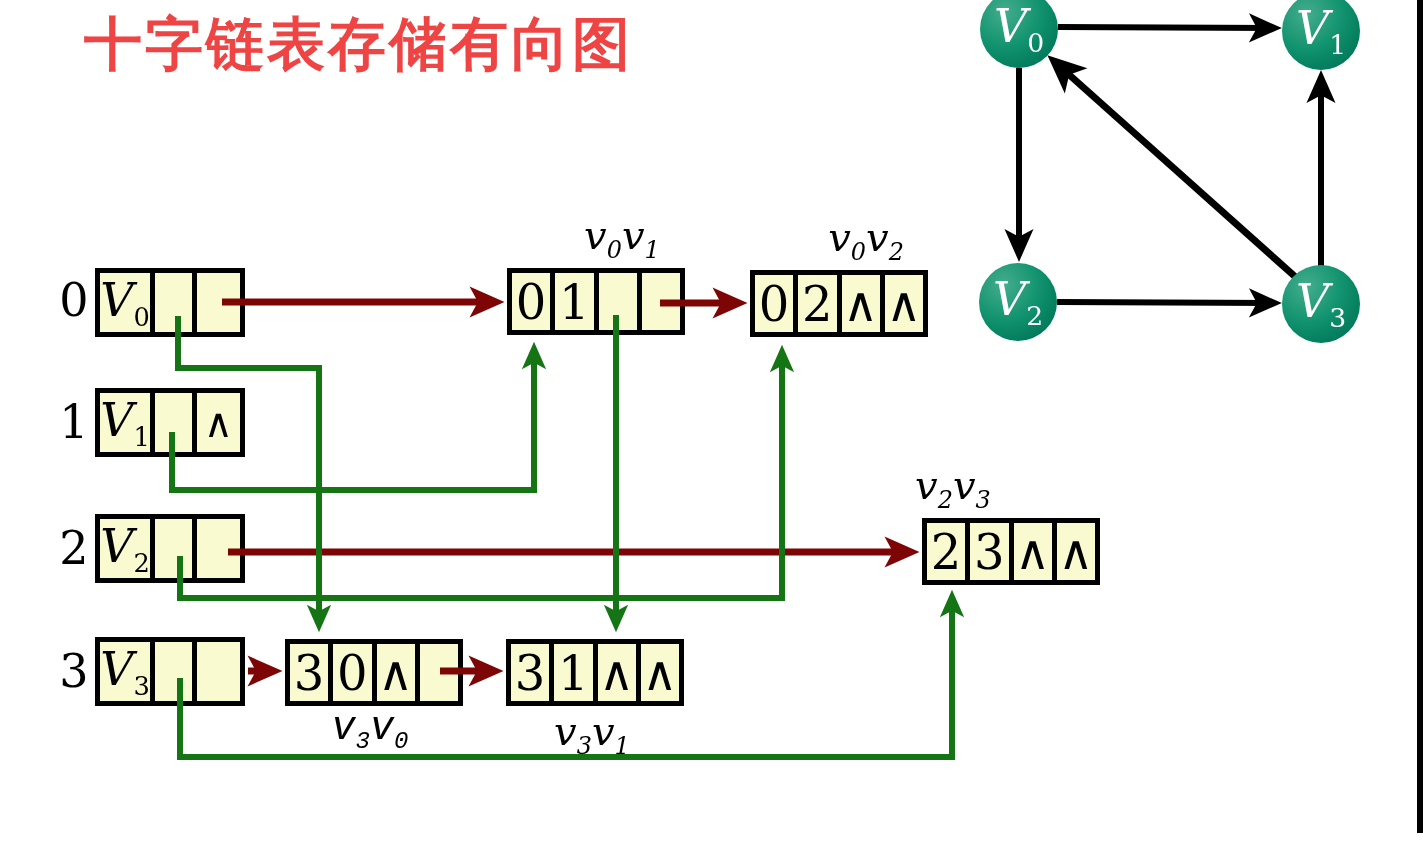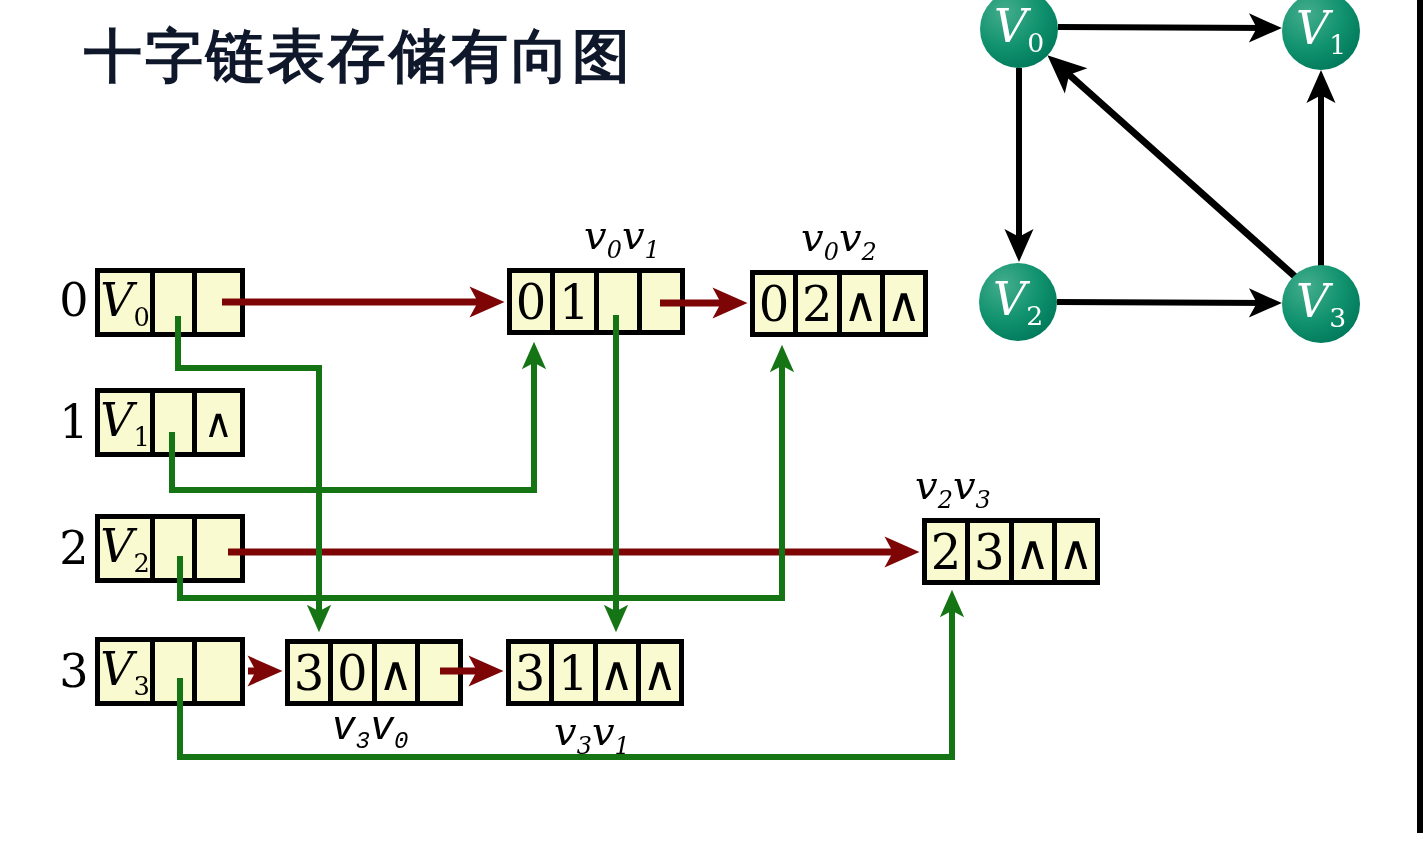--- a/index.html
+++ b/index.html
@@ -5,22 +5,22 @@
   html,body{margin:0;padding:0;}
   body{
     width:1423px;height:849px;position:relative;overflow:hidden;
     background:#ffffff;font-family:"DejaVu Serif","Liberation Serif",serif;
   }
   svg.layer{position:absolute;left:0;top:0;width:1423px;height:849px;pointer-events:none;}
   #layer-edges{z-index:1;}
   #layer-arrows{z-index:4;}
 
   .title{
-    position:absolute;left:84px;top:18px;z-index:3;
-    font-weight:bold;font-size:58px;color:#0f172a;letter-spacing:3px;
+    position:absolute;left:84px;top:6px;z-index:3;
+    font-weight:bold;font-size:58px;color:#ef4444;letter-spacing:3px;
   }
 
   
   .vcircle{
     position:absolute;width:78px;height:78px;border-radius:50%;z-index:2;
     background:radial-gradient(circle at 32% 28%, #44ad8d 0%, #12936F 45%, #00795a 80%);
     color:#fff;display:flex;align-items:center;justify-content:center;
     font-style:italic;font-size:46px;
   }
   .vcircle sub{font-size:0.58em;font-style:normal;}
@@ -149,21 +149,21 @@
 <div class="enode" style="left:506px;top:639px;">
   <div class="cell">3</div>
   <div class="cell">1</div>
   <div class="cell nil">∧</div>
   <div class="cell nil">∧</div>
 </div>
 
 <div class="elabel" style="left:557px;top:212px;">
   <span>v</span><sub>0</sub><span>v</span><sub>1</sub>
 </div>
-<div class="elabel" style="left:774px;top:214px;">
+<div class="elabel" style="left:774px;top:214px;text-align:right;">
   <span>v</span><sub>0</sub><span>v</span><sub>2</sub>
 </div>
 <div class="elabel" style="left:888px;top:462px;">
   <span>v</span><sub>2</sub><span>v</span><sub>3</sub>
 </div>
 <div class="elabel" style="left:305px;top:706px;font-family:Liberation Mono, monospace;">
   <span>v</span><sub>3</sub><span>v</span><sub>0</sub>
 </div>
 <div class="elabel" style="left:527px;top:708px;">
   <span>v</span><sub>3</sub><span>v</span><sub>1</sub>

